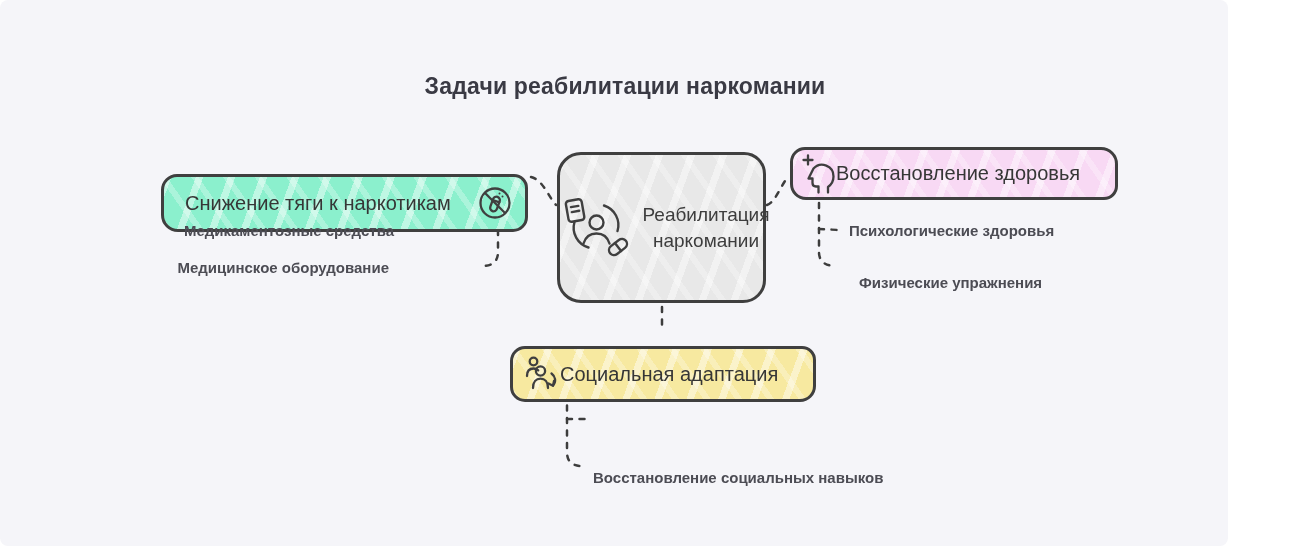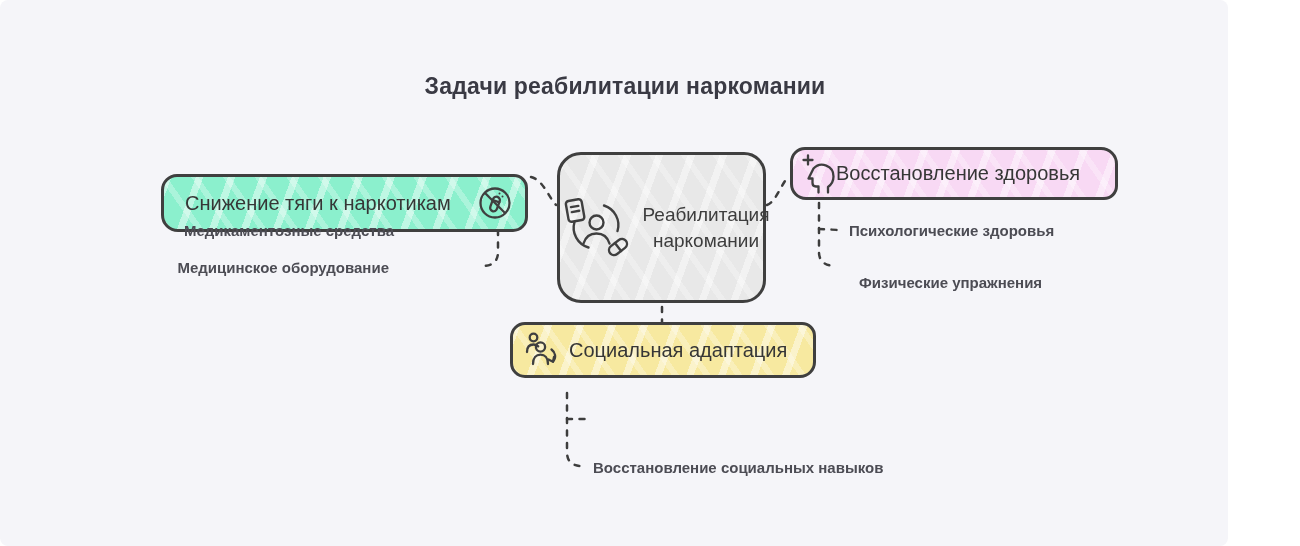--- a/index.html
+++ b/index.html
@@ -17,30 +17,30 @@
   .node-label{font-size:20px;color:#363636;white-space:nowrap;}
 
   .green-box{left:161px;top:145px;width:367px;height:58px;border-radius:16px 14px 15px 17px;padding:0 11px 0 21px;}
   .green-box .icon{margin-left:auto;display:flex;}
 
   .center-box{left:557px;top:152px;width:209px;height:151px;border-radius:24px 22px 23px 24px;border-width:3.5px;
     flex-direction:row;justify-content:center;gap:7px;}
   .center-label{font-size:19px;line-height:26px;color:#3d3d3d;text-align:center;width:160px;}
 
   .pink-box{left:790px;top:147px;width:328px;height:53px;border-radius:15px 17px 14px 16px;padding:0 10px 0 9px;}
-  .yellow-box{left:510px;top:322px;width:306px;height:56px;border-radius:15px 14px 16px 15px;padding:0 10px 0 11px;gap:9px;}
+  .yellow-box{left:510px;top:346px;width:306px;height:56px;border-radius:15px 14px 16px 15px;padding:0 10px 0 11px;}
   .icon{display:flex;align-items:center;flex:0 0 auto;}
 
   .child{position:absolute;font-size:15px;color:#4c4c54;white-space:nowrap;transform:translateY(-50%);font-weight:bold;}
   .c-g1{right:834px;top:230px;}
   .c-g2{right:839px;top:267px;}
   .c-p1{left:849px;top:230px;}
   .c-p2{left:849px;top:282px;margin-left:10px;}
   .c-y1{left:593px;top:419px;}
-  .c-y2{left:593px;top:467px;}
+  .c-y2{left:593px;top:477px;}
 </style>
 </head>
 <body>
 
 <div class="canvas">
 
   <h1 class="title">Задачи реабилитации наркомании</h1>
 
   <svg class="connectors" width="1300" height="546" viewBox="0 0 1300 546" fill="none" stroke="#3d3d3d" stroke-width="2.5" stroke-linecap="round" stroke-dasharray="5 7.5">
     <path d="M531 177 C543 180 548 196 556 205"></path>

